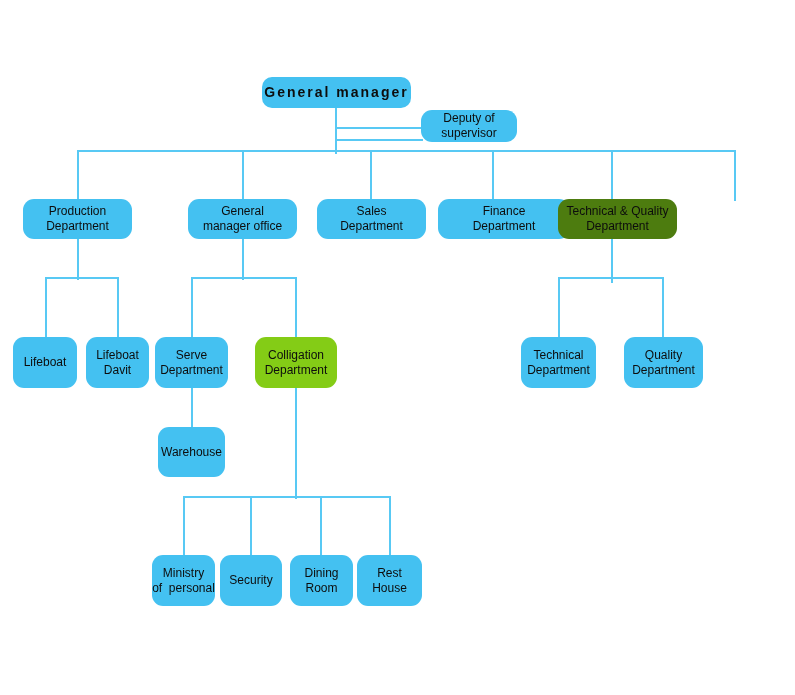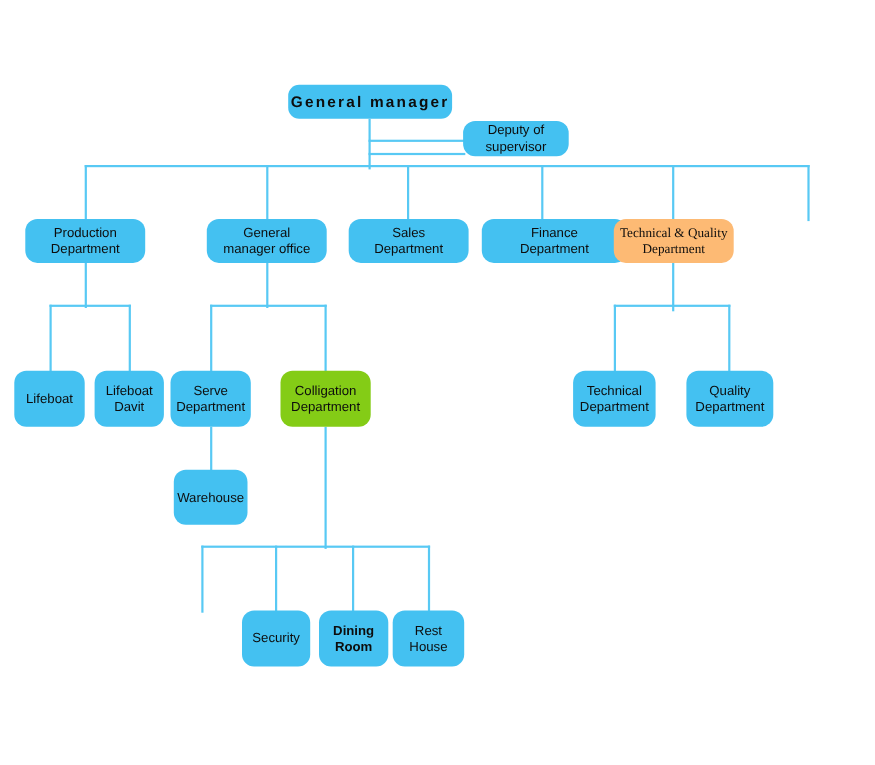--- a/index.html
+++ b/index.html
@@ -89,21 +89,21 @@
       <div class="node-line">manager office</div>
     </div>
     <div class="node" style="left: 317px; top: 199px; width: 109px; height: 40px; background: rgb(68, 193, 241); color: rgb(13, 13, 13);">
       <div class="node-line">Sales</div>
       <div class="node-line">Department</div>
     </div>
     <div class="node" style="left: 438px; top: 199px; width: 132px; height: 40px; background: rgb(68, 193, 241); color: rgb(13, 13, 13);">
       <div class="node-line">Finance</div>
       <div class="node-line">Department</div>
     </div>
-    <div class="node" style="left: 558px; top: 199px; width: 109px; height: 40px; background: #fdba74; color: rgb(13, 13, 13); font-family: Liberation Serif, serif;">
+    <div class="node" style="left: 558px; top: 199px; width: 119px; height: 40px; background: #4d7c0f; color: rgb(13, 13, 13);">
       <div class="node-line">Technical &amp; Quality</div>
       <div class="node-line">Department</div>
     </div>
     <div class="node" style="left: 13px; top: 337px; width: 64px; height: 51px; background: rgb(68, 193, 241); color: rgb(13, 13, 13);">
       <div class="node-line">Lifeboat</div>
     </div>
     <div class="node" style="left: 86px; top: 337px; width: 63px; height: 51px; background: rgb(68, 193, 241); color: rgb(13, 13, 13);">
       <div class="node-line">Lifeboat</div>
       <div class="node-line">Davit</div>
     </div>
@@ -119,24 +119,28 @@
       <div class="node-line">Technical</div>
       <div class="node-line">Department</div>
     </div>
     <div class="node" style="left: 624px; top: 337px; width: 79px; height: 51px; background: rgb(68, 193, 241); color: rgb(13, 13, 13);">
       <div class="node-line">Quality</div>
       <div class="node-line">Department</div>
     </div>
     <div class="node" style="left: 158px; top: 427px; width: 67px; height: 50px; background: rgb(68, 193, 241); color: rgb(13, 13, 13);">
       <div class="node-line">Warehouse</div>
     </div>
+    <div class="node" style="left: 152px; top: 555px; width: 63px; height: 51px; background: rgb(68, 193, 241); color: rgb(13, 13, 13);">
+      <div class="node-line">Ministry</div>
+      <div class="node-line">of  personal</div>
+    </div>
     <div class="node" style="left: 220px; top: 555px; width: 62px; height: 51px; background: rgb(68, 193, 241); color: rgb(13, 13, 13);">
       <div class="node-line">Security</div>
     </div>
-    <div class="node" style="left: 290px; top: 555px; width: 63px; height: 51px; background: rgb(68, 193, 241); color: rgb(13, 13, 13); font-weight: bold;">
+    <div class="node" style="left: 290px; top: 555px; width: 63px; height: 51px; background: rgb(68, 193, 241); color: rgb(13, 13, 13);">
       <div class="node-line">Dining</div>
       <div class="node-line">Room</div>
     </div>
     <div class="node" style="left: 357px; top: 555px; width: 65px; height: 51px; background: rgb(68, 193, 241); color: rgb(13, 13, 13);">
       <div class="node-line">Rest</div>
       <div class="node-line">House</div>
     </div>
   </div>
 
 </body></html>

